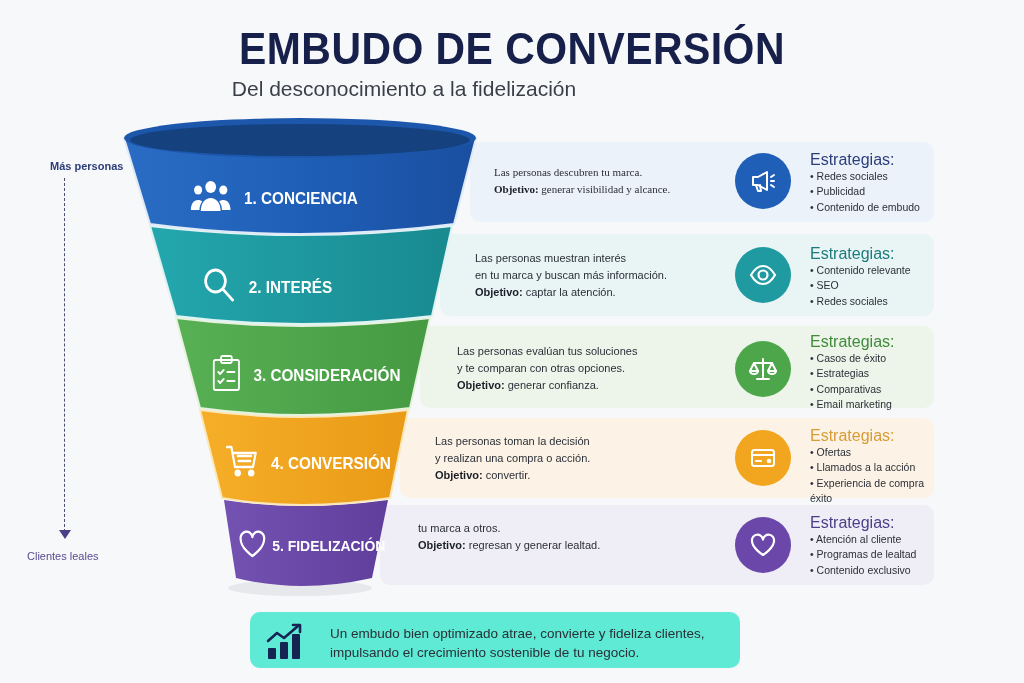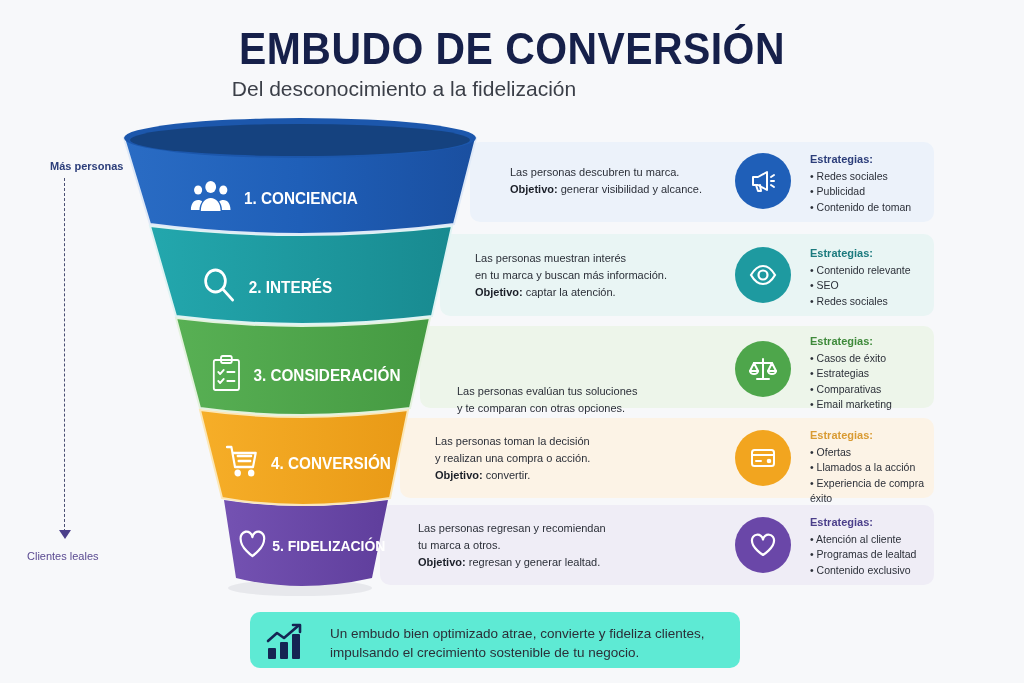--- a/index.html
+++ b/index.html
@@ -8,58 +8,58 @@
   .subtitle{position:absolute;left:0;top:77px;width:808px;text-align:center;font-size:21px;color:#3b3f48;}
   .side-top{position:absolute;left:38px;top:160px;font-size:11px;font-weight:bold;color:#2c3e7a;padding-left:12px;}
   .side-bottom{position:absolute;left:27px;top:550px;font-size:11px;font-weight:normal;color:#5a4a91;}
   .side-line{position:absolute;left:64px;top:178px;width:0;height:354px;border-left:1.5px dashed #4a4f72;}
   .side-arrow{position:absolute;left:59px;top:530px;width:0;height:0;border-left:6px solid transparent;border-right:6px solid transparent;border-top:9px solid #4b3f8a;}
   .card{position:absolute;border-radius:10px;}
   .card .desc{position:absolute;font-size:11px;line-height:17px;color:#2b2f38;}
   .card .desc b{color:#1b1f28;}
   .card .icircle{position:absolute;width:56px;height:56px;border-radius:50%;display:flex;align-items:center;justify-content:center;}
   .card .strat{position:absolute;font-size:10.5px;line-height:15.5px;color:#2b2f38;}
-  .strat .sh{font-weight:bold;font-size:11px;margin-bottom:1px;}
+  .strat .sh{font-weight:normal;font-size:16px;margin-bottom:1px;}
   .strat ul{list-style:none;margin:0;padding:0;}
   .strat li::before{content:"• ";}
   .funnel{position:absolute;left:0;top:0;}
   .stage-label{position:absolute;color:#fff;font-weight:bold;font-size:17px;display:flex;align-items:center;gap:14px;white-space:nowrap;transform:scaleX(0.9);transform-origin:left center;}
   .footer{position:absolute;left:250px;top:612px;width:490px;height:56px;background:#5eead4;border-radius:10px;}
   .footer .ftext{position:absolute;left:80px;top:12px;font-size:13.5px;line-height:19px;color:#2b2f38;}
   .footer .ficon{position:absolute;left:16px;top:10px;}
 </style>
 </head>
 <body>
 
 <div class="title">EMBUDO DE CONVERSIÓN</div>
 <div class="subtitle">Del desconocimiento a la fidelización</div>
 
 <div class="side-top">Más personas</div>
 <div class="side-line"></div>
 <div class="side-arrow"></div>
 <div class="side-bottom">Clientes leales</div>
 
 <div class="card" style="left:470px;top:142px;width:464px;height:80px;background:#ecf2fa;">
-  <div class="desc" style="left:40px;top:22px;">
+  <div class="desc" style="left:24px;top:22px;font-family:Liberation Serif, serif;">
     <div>Las personas descubren tu marca.</div>
     <div><b>Objetivo:</b><span> generar visibilidad y alcance.</span></div>
   </div>
   <div class="icircle" style="left:265px;top:11px;background:#1f5fb8;">
     <svg width="30" height="30" viewBox="0 0 30 30" fill="none" stroke="#fff" stroke-width="2" stroke-linejoin="round" stroke-linecap="round">
         <path d="M5 11h5l9-5v18l-9-5H5z"></path>
         <path d="M8 19l2 6h3l-1-6"></path>
         <path d="M23 11l3-2M23 15h3M23 19l3 2"></path>
       </svg>
   </div>
   <div class="strat" style="left:340px;top:10px;">
     <div class="sh" style="color:#2c3e7a;">Estrategias:</div>
     <ul>
       <li>Redes sociales</li>
       <li>Publicidad</li>
-      <li>Contenido de toman</li>
+      <li>Contenido de embudo</li>
     </ul>
   </div>
 </div>
 
 <div class="card" style="left:440px;top:234px;width:494px;height:82px;background:#e9f5f4;">
   <div class="desc" style="left:35px;top:16px;">
     <div>Las personas muestran interés</div>
     <div>en tu marca y buscan más información.</div>
     <div><b>Objetivo:</b><span> captar la atención.</span></div>
   </div>
@@ -73,21 +73,21 @@
     <div class="sh" style="color:#1c7a7e;">Estrategias:</div>
     <ul>
       <li>Contenido relevante</li>
       <li>SEO</li>
       <li>Redes sociales</li>
     </ul>
   </div>
 </div>
 
 <div class="card" style="left:420px;top:326px;width:514px;height:82px;background:#edf5ea;">
-  <div class="desc" style="left:37px;top:17px;margin-top:40px;">
+  <div class="desc" style="left:37px;top:17px;">
     <div>Las personas evalúan tus soluciones</div>
     <div>y te comparan con otras opciones.</div>
     <div><b>Objetivo:</b><span> generar confianza.</span></div>
   </div>
   <div class="icircle" style="left:315px;top:15px;background:#4ea64b;">
     <svg width="30" height="30" viewBox="0 0 30 30" fill="none" stroke="#fff" stroke-width="2" stroke-linecap="round" stroke-linejoin="round">
         <path d="M15 5v20M9 25h12M6 9h18"></path>
         <path d="M6 9l-4 8h8z"></path>
         <path d="M24 9l-4 8h8z"></path>
         <path d="M2 17a4 3 0 0 0 8 0M20 17a4 3 0 0 0 8 0"></path>
@@ -122,21 +122,20 @@
     <ul>
       <li>Ofertas</li>
       <li>Llamados a la acción</li>
       <li>Experiencia de compra éxito</li>
     </ul>
   </div>
 </div>
 
 <div class="card" style="left:380px;top:505px;width:554px;height:80px;background:#efedf6;">
   <div class="desc" style="left:38px;top:15px;">
-    <div>Las personas regresan y recomiendan</div>
     <div>tu marca a otros.</div>
     <div><b>Objetivo:</b><span> regresan y generar lealtad.</span></div>
   </div>
   <div class="icircle" style="left:355px;top:12px;background:#6a47a8;">
     <svg width="30" height="30" viewBox="0 0 30 30" fill="none" stroke="#fff" stroke-width="2.2" stroke-linejoin="round">
         <path d="M15 25S4 18 4 11a5.5 5.5 0 0 1 11-1.5A5.5 5.5 0 0 1 26 11c0 7-11 14-11 14z"></path>
       </svg>
   </div>
   <div class="strat" style="left:430px;top:10px;">
     <div class="sh" style="color:#4b3f8a;">Estrategias:</div>

